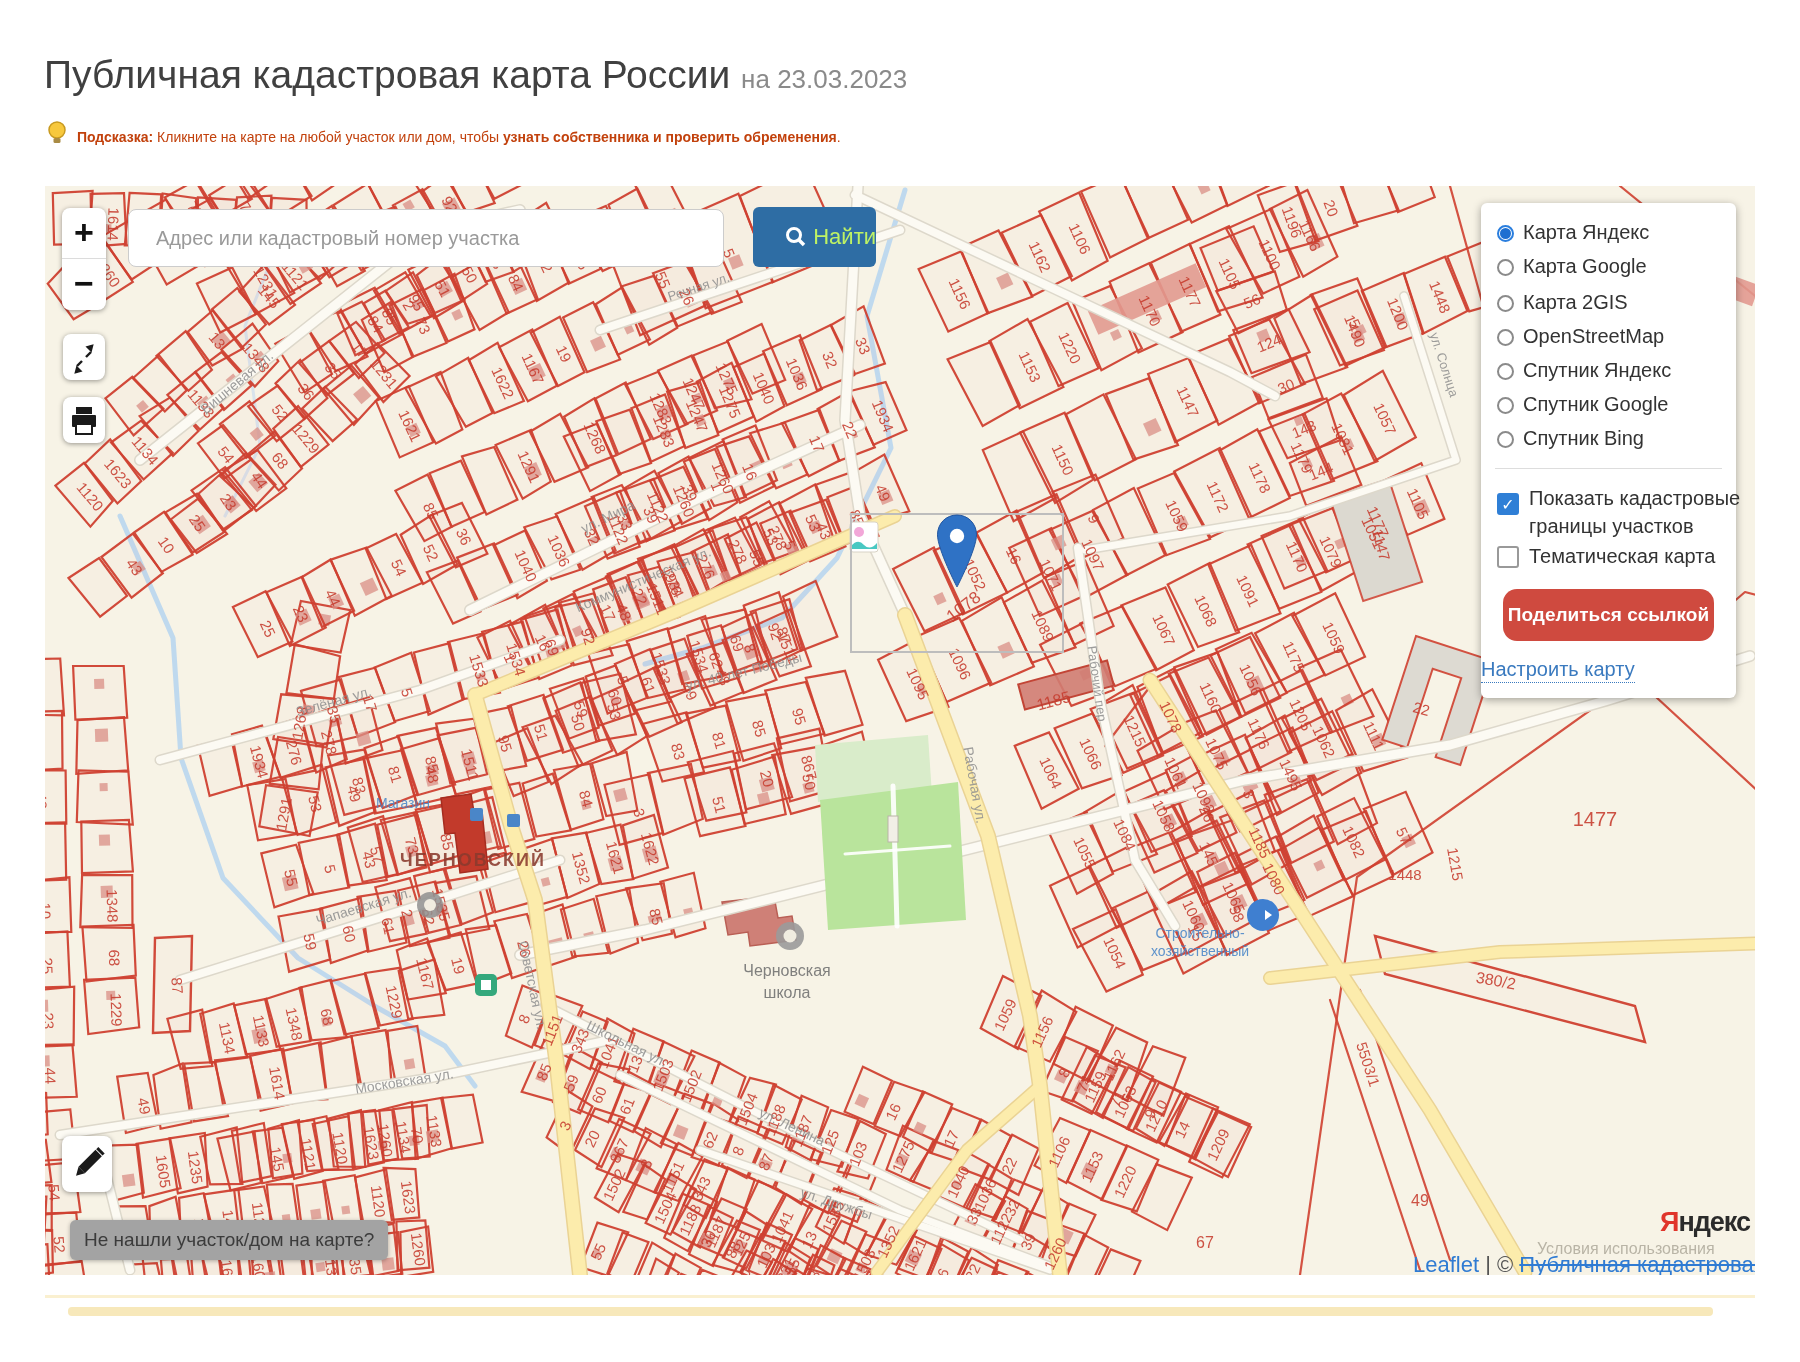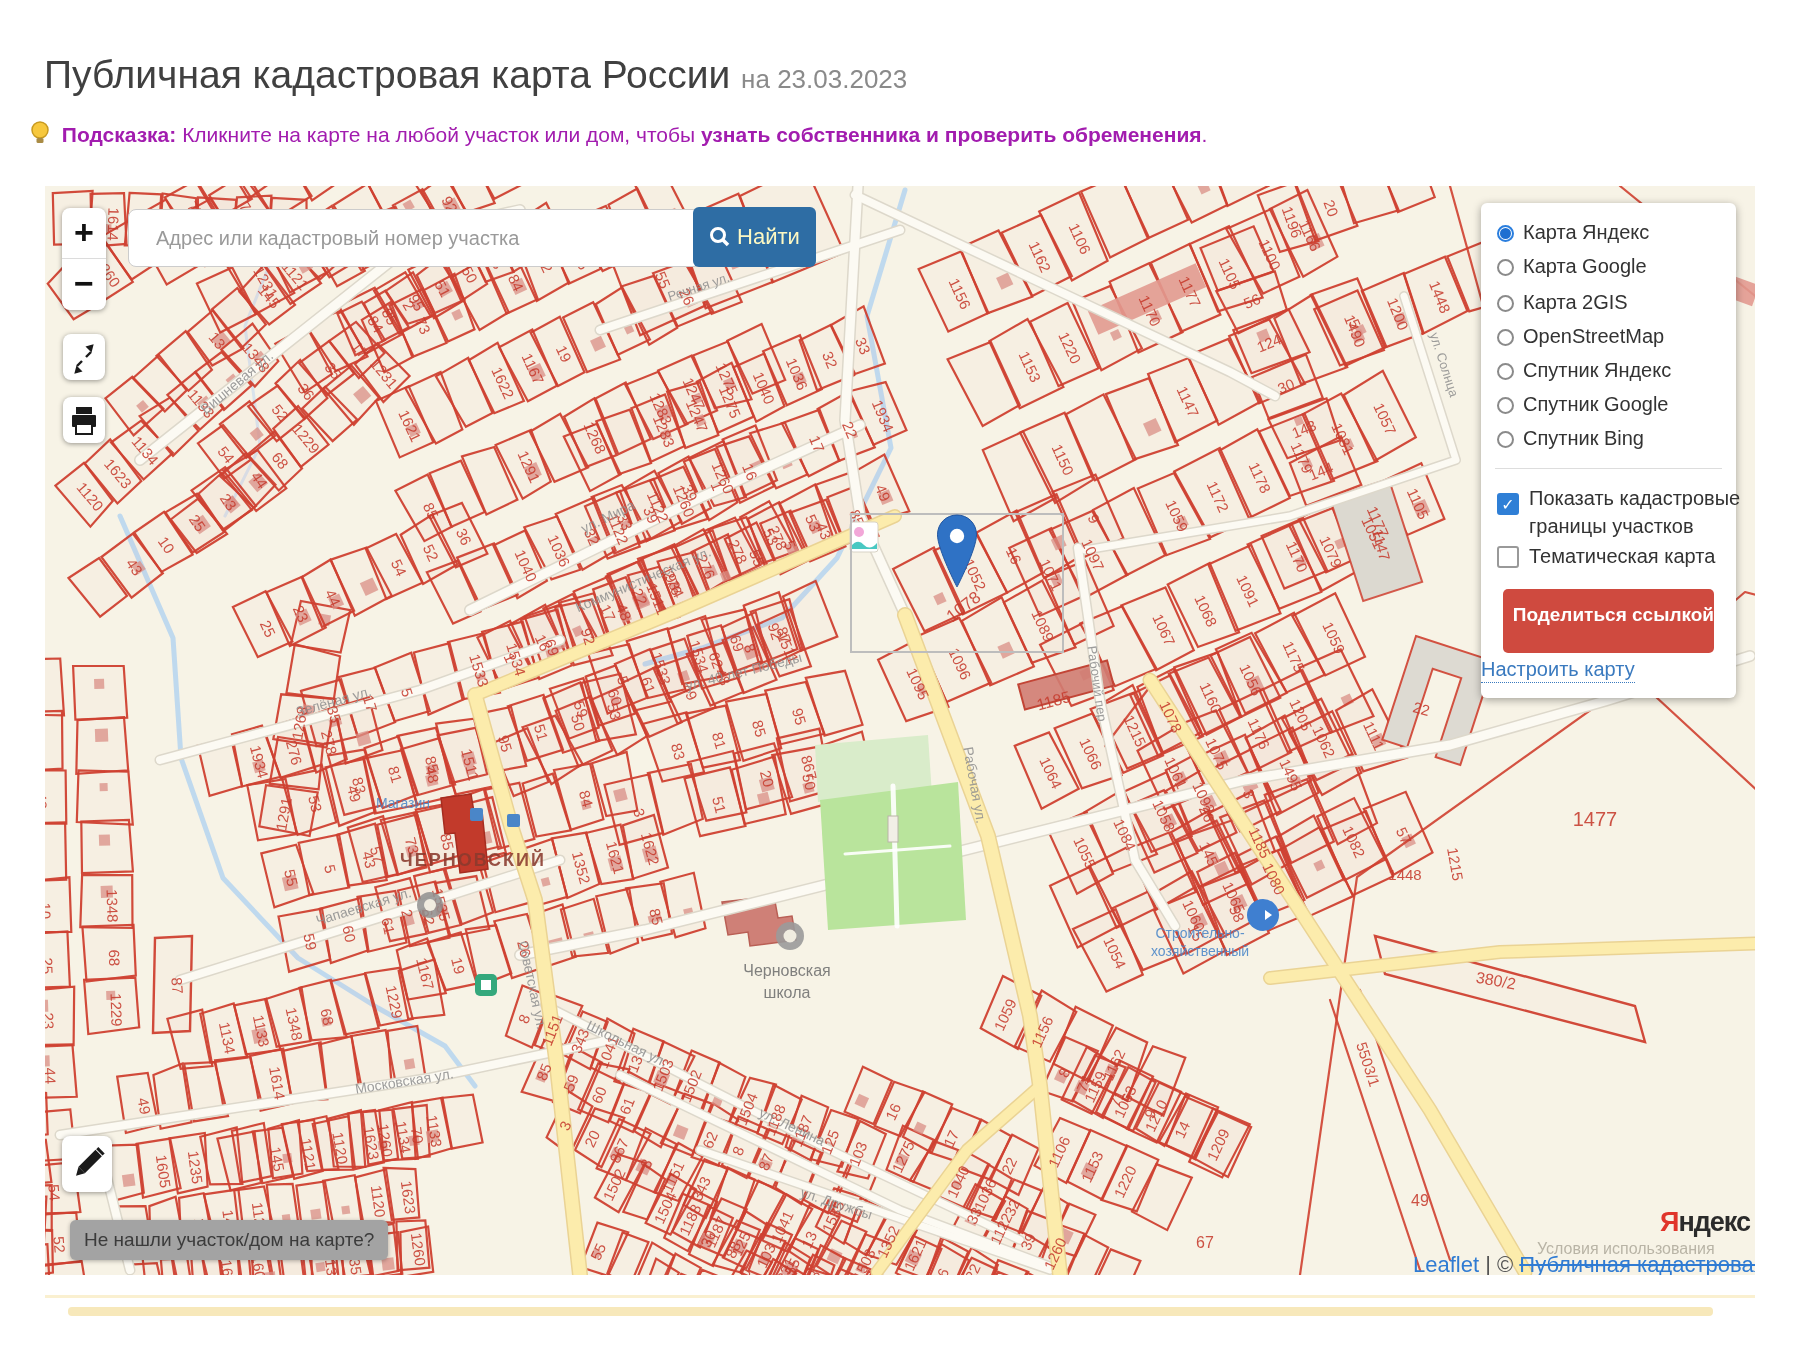--- a/index.html
+++ b/index.html
@@ -1,37 +1,37 @@
 <!DOCTYPE html>
 <html lang="ru"><head><meta charset="utf-8">
 <style>
 *{margin:0;padding:0;box-sizing:border-box}
 body{width:1800px;height:1362px;background:#ffffff;font-family:"Liberation Sans", sans-serif;position:relative;overflow:hidden}
 .title{position:absolute;left:44px;top:53px;font-size:39px;color:#404040;white-space:nowrap}
 .title .date{font-size:26px;color:#8a8a8a}
-.hint{position:absolute;left:28px;top:120px;font-size:21px;color:#a21caf}
+.hint{position:absolute;left:45px;top:120px;font-size:14px;color:#c2410c}
 .hint b{font-weight:bold}
 .map{position:absolute;left:45px;top:186px;width:1710px;height:1089px;overflow:hidden}
 .ctl{position:absolute;background:#fff;border-radius:8px;box-shadow:0 1px 5px rgba(0,0,0,0.4)}
 .zoomctl{left:17px;top:22px;width:44px;height:102px}
 .zoomctl .plus,.zoomctl .minus{position:absolute;left:0;width:44px;height:51px;font-size:34px;font-weight:bold;color:#111;text-align:center;line-height:48px}
 .zoomctl .plus{top:0;border-bottom:1px solid #dcdcdc}
 .zoomctl .minus{top:51px}
 .sqbtn{position:absolute;width:42px;height:46px;background:#fff;border-radius:8px;box-shadow:0 1px 5px rgba(0,0,0,0.4);text-align:center;color:#222}
 .search{position:absolute;left:83px;top:23px;width:596px;height:58px;background:#fff;border:1px solid #cccccc;border-radius:8px;color:#9a9a9a;font-size:20px;line-height:56px;padding-left:27px;white-space:nowrap}
-.findbtn{position:absolute;left:648px;top:21px;width:123px;height:60px;background:#2e6da4;border-radius:6px;color:#fef9c3;font-size:22px;text-align:center;line-height:60px}
+.findbtn{position:absolute;left:708px;top:21px;width:123px;height:60px;background:#2e6da4;border-radius:6px;color:#bef264;font-size:22px;text-align:right;line-height:60px}
 .panel{position:absolute;left:1436px;top:17px;width:255px;height:495px;background:#fff;border-radius:6px;box-shadow:0 2px 8px rgba(0,0,0,0.35);font-size:20px;color:#333}
 .row{position:absolute;left:16px;height:24px;white-space:nowrap}
 .radio{display:inline-block;width:17px;height:17px;border:2px solid #8a8a8a;border-radius:50%;vertical-align:-3px;margin-right:9px;background:#fff;position:relative}
 .radio.sel{border-color:#2a7ede}
 .radio.sel i{position:absolute;left:1px;top:1px;width:11px;height:11px;border-radius:50%;background:#1d6fd1}
 .sep{position:absolute;left:14px;top:265px;width:227px;border-top:1px solid #ddd}
 .cb{display:inline-block;width:22px;height:22px;border:2px solid #999;border-radius:3px;vertical-align:-5px;margin-right:10px;background:#fff}
 .cb.on{background:#2f7fd6;border-color:#2f7fd6;color:#fff;text-align:center;line-height:20px;font-size:16px}
-.redbtn{position:absolute;left:22px;top:386px;width:211px;height:64px;background:#cf4a3f;border-radius:5px;color:#fff;font-size:19px;font-weight:bold;text-align:right;line-height:52px}
+.redbtn{position:absolute;left:22px;top:386px;width:211px;height:52px;background:#cf4a3f;border-radius:14px;color:#fff;font-size:19px;font-weight:bold;text-align:center;line-height:52px}
 .cfglink{position:absolute;left:0;top:455px;width:255px;text-align:left;font-size:20px;color:#3a7abf}
 .cfglink span{border-bottom:1px dotted #3a7abf;padding-bottom:2px}
 .pencil{left:17px;top:950px;width:50px;height:56px}
 .notfound{position:absolute;left:25px;top:1034px;background:#a3a3a3;border-radius:6px;box-shadow:0 1px 4px rgba(0,0,0,0.3);font-size:19px;color:#3b3b3b;padding:9px 14px;white-space:nowrap}
 .yandexlogo{position:absolute;left:1615px;top:1021px;font-size:27px;font-weight:bold;color:#2b2b2b;letter-spacing:-1px}
 .yandexlogo .ya{color:#e0352b}
 .attrib{position:absolute;left:1368px;top:1066px;font-size:22px;white-space:nowrap}
 .attrib .bl{color:#2f7bd3}
 .attrib .strike{text-decoration:line-through}
 .usl{position:absolute;left:1492px;top:1054px;font-size:16px;color:#b9b4a6;white-space:nowrap}

